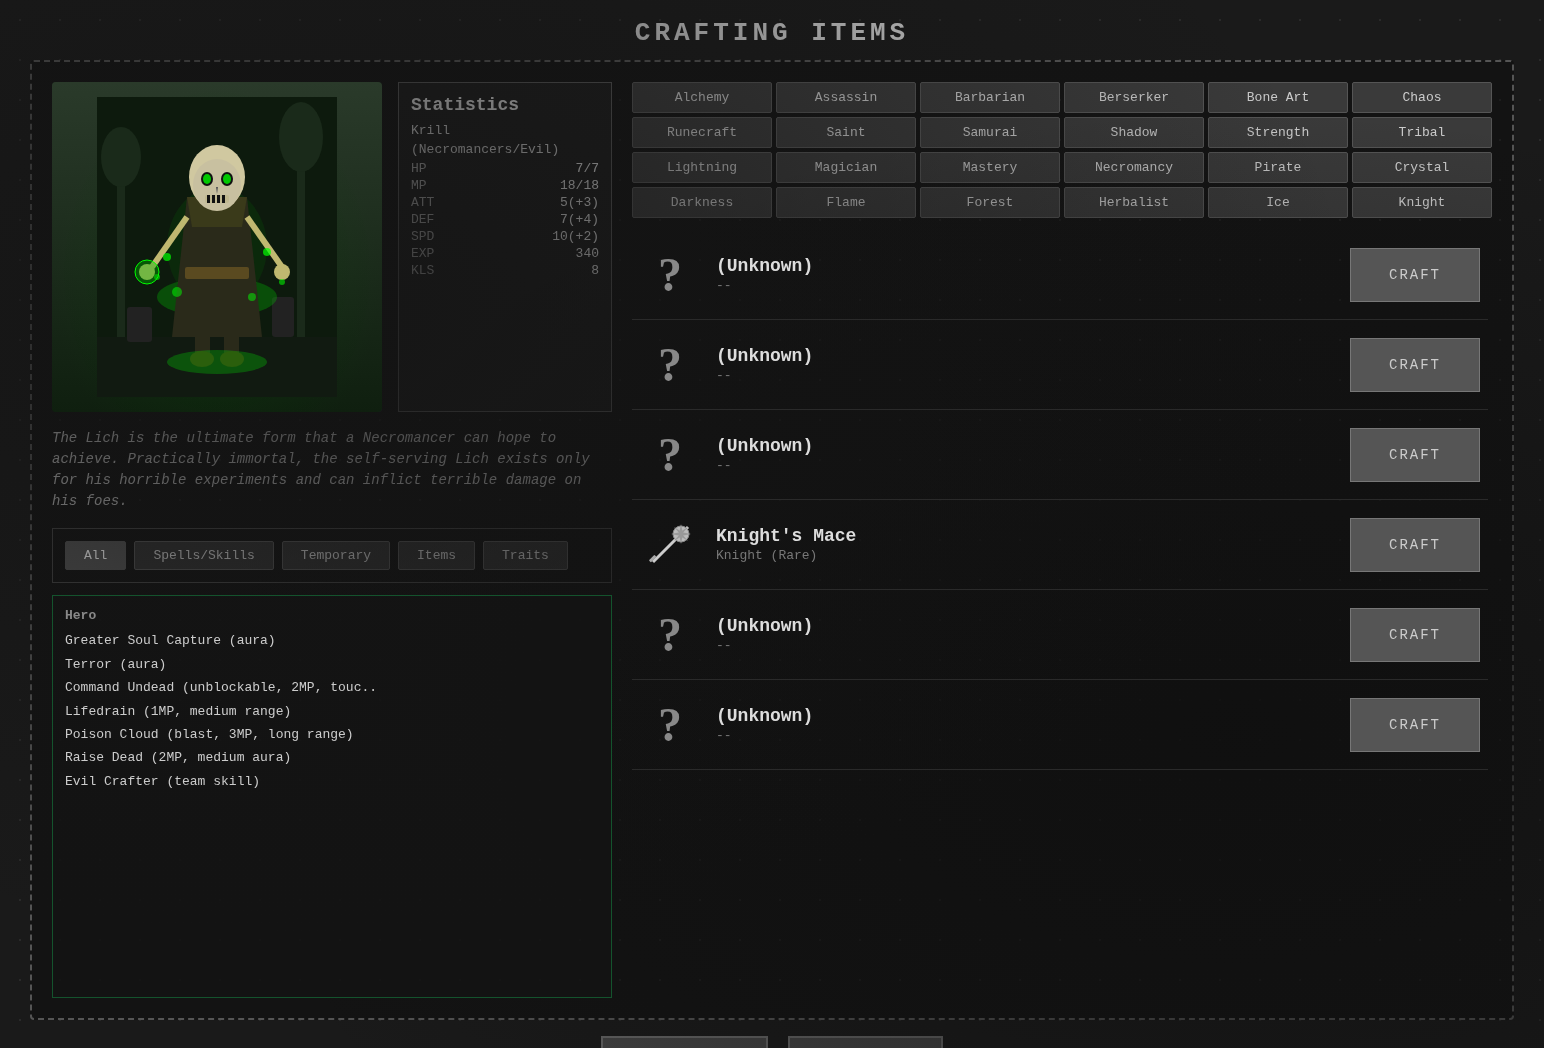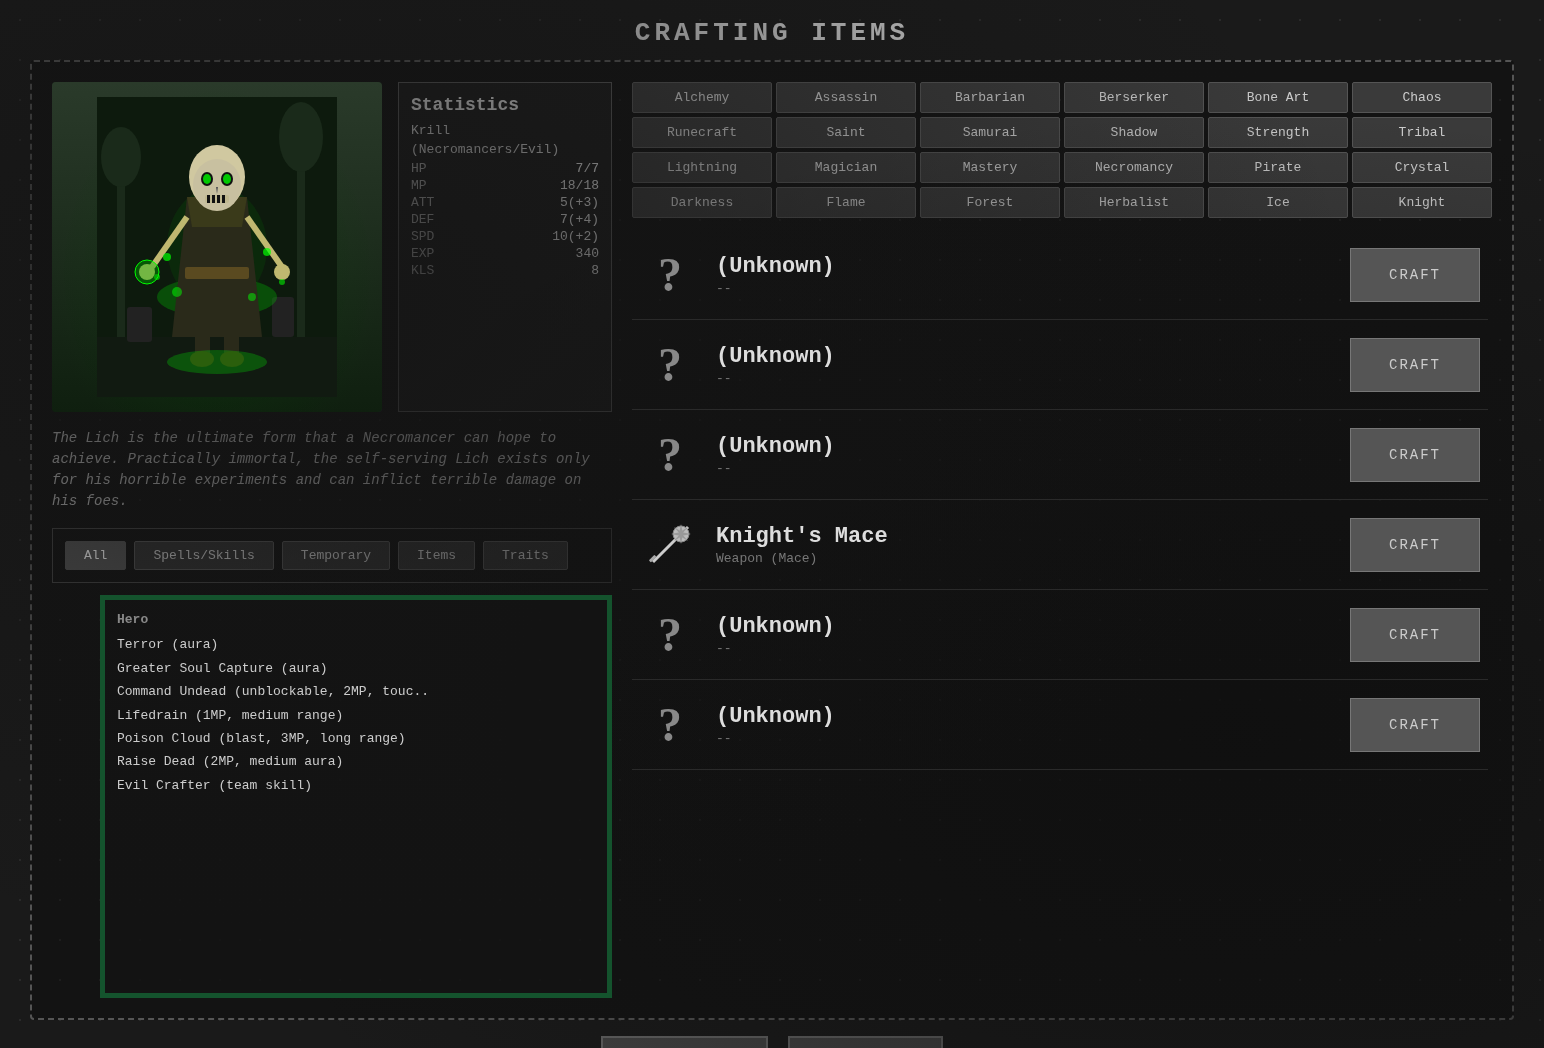--- a/index.html
+++ b/index.html
@@ -146,25 +146,24 @@
       border-radius: 2px;
     }
 
     .filter-tab.active {
       background: #555;
       color: #fff;
     }
 
     .skills-list-container {
       flex: 1;
-      border: 5px solid #14532d;
+      border: 1px solid #14532d;
       background: rgba(20,20,20,0.8);
       overflow: hidden;
       position: relative;
-      margin-left: 48px;
     }
 
     .skills-list {
       padding: 8px 12px;
       font-size: 13px;
       line-height: 1.8;
       color: #ccc;
       height: 100%;
       overflow-y: auto;
     }
@@ -274,21 +273,21 @@
 
     .item-icon.weapon {
       position: relative;
     }
 
     .item-details {
       flex: 1;
     }
 
     .item-name {
-      font-size: 22px;
+      font-size: 18px;
       color: #ddd;
       font-weight: bold;
       font-family: 'Courier New', Courier, monospace;
     }
 
     .item-desc {
       font-size: 13px;
       color: #777;
       margin-top: 2px;
     }
@@ -447,22 +446,22 @@
         <button class="filter-tab">Spells/Skills</button>
         <button class="filter-tab">Temporary</button>
         <button class="filter-tab">Items</button>
         <button class="filter-tab">Traits</button>
       </div>
     </div>
 
     <div class="skills-list-container" style="height: 280px;">
       <div class="skills-list">
         <div class="skill-category">Hero</div>
+        <div>Greater Soul Capture (aura)</div>
         <div>Terror (aura)</div>
-        <div>Greater Soul Capture (aura)</div>
         <div>Command Undead (unblockable, 2MP, touc..</div>
         <div>Lifedrain (1MP, medium range)</div>
         <div>Poison Cloud (blast, 3MP, long range)</div>
         <div>Raise Dead (2MP, medium aura)</div>
         <div>Evil Crafter (team skill)</div>
       </div>
     </div>
 
   </div>
 
@@ -539,21 +538,21 @@
               <polygon points="38,27 36,17 40,17" fill="#999"></polygon>
               <polygon points="28,17 38,15 38,19" fill="#999"></polygon>
               <polygon points="45,10 39,17 37,15" fill="#999"></polygon>
               <polygon points="45,24 39,17 37,19" fill="#999"></polygon>
               <polygon points="31,10 37,17 39,15" fill="#999"></polygon>
               <polygon points="31,24 37,17 39,19" fill="#999"></polygon>
             </svg>
           </div>
           <div class="item-details">
             <div class="item-name">Knight's Mace</div>
-            <div class="item-desc">Weapon (Mace)</div>
+            <div class="item-desc">Knight (Rare)</div>
           </div>
           <button class="craft-btn">CRAFT</button>
         </div>
 
         <div class="craft-item-row">
           <div class="item-icon unknown">?</div>
           <div class="item-details">
             <div class="item-name">(Unknown)</div>
             <div class="item-desc">--</div>
           </div>

